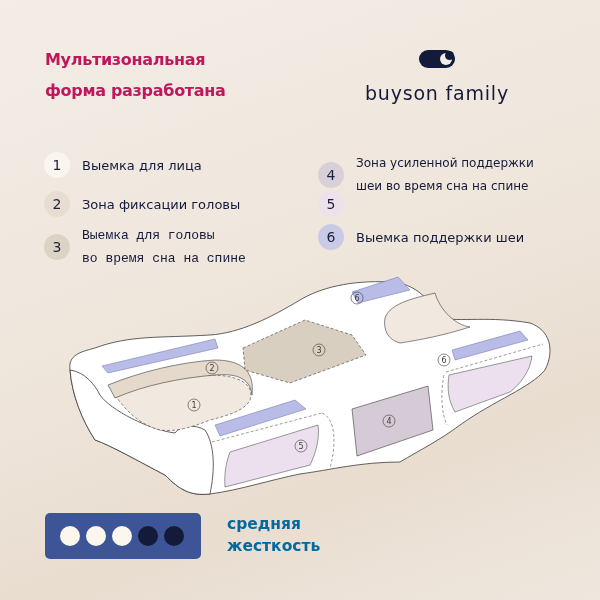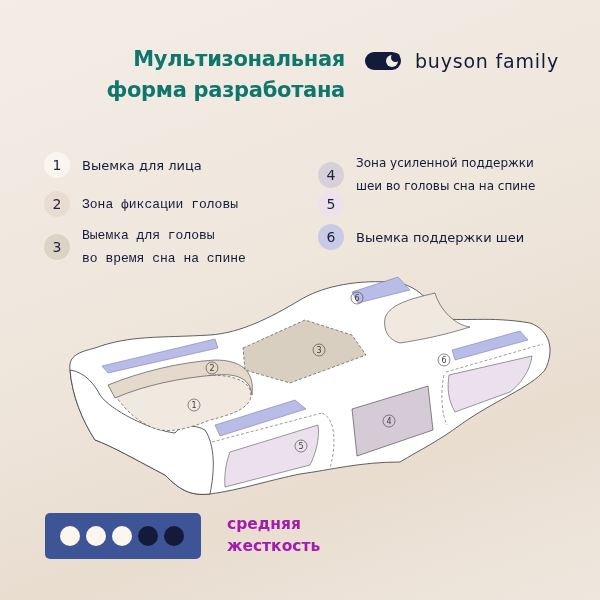--- a/index.html
+++ b/index.html
@@ -1,32 +1,32 @@
 <!DOCTYPE html>
 <html><head>
 <meta charset="utf-8">
 <style>
   html,body{margin:0;padding:0;}
   body{width:600px;height:600px;overflow:hidden;position:relative;
     background:linear-gradient(160deg,#f3ede6 0%,#efe6dc 45%,#e9ddd0 75%,#efe7de 100%);
     font-family:"DejaVu Sans","Liberation Sans",sans-serif;color:#141a3a;}
-  .title{position:absolute;left:45px;top:44px;width:300px;font-size:21px;font-weight:bold;line-height:31px;letter-spacing:-0.3px;color:#0f766e;text-align:right;}
+  .title{position:absolute;left:45px;top:44px;width:300px;font-size:16px;font-weight:bold;line-height:31px;letter-spacing:-0.3px;color:#be185d;}
   .title div{white-space:nowrap;}
-  .brand{position:absolute;left:365px;top:50px;display:flex;align-items:center;gap:14px;}
+  .brand{position:absolute;left:365px;top:50px;display:flex;align-items:center;gap:14px;flex-direction:column;}
   .toggle{width:36px;height:18px;border-radius:9px;background:#141a3a;position:relative;}
   .toggle .knob{position:absolute;right:3px;top:3px;width:12px;height:12px;border-radius:50%;background:#f3ede6;}
   .toggle .knob::after{content:"";position:absolute;right:-2px;top:-2px;width:9px;height:9px;border-radius:50%;background:#141a3a;}
   .brand-text{font-size:19px;letter-spacing:0.8px;color:#141a3a;}
   .leg-item{position:absolute;display:flex;align-items:center;}
   .badge{width:26px;height:26px;border-radius:50%;display:flex;align-items:center;justify-content:center;font-size:14px;color:#1c2142;flex:none;margin-right:12px;}
   .leg-text{white-space:nowrap;}
   .pillow{position:absolute;left:0;top:0;}
   .stiff{position:absolute;left:45px;top:513px;width:156px;height:46px;border-radius:5px;background:#3d5496;display:flex;align-items:center;padding-left:15px;box-sizing:border-box;gap:6px;}
   .dot{width:20px;height:20px;border-radius:50%;}
-  .stiff-label{position:absolute;left:227px;top:513px;font-size:15.5px;font-weight:bold;line-height:22px;color:#a21caf;}
+  .stiff-label{position:absolute;left:227px;top:513px;font-size:15.5px;font-weight:bold;line-height:22px;color:#0369a1;}
 </style>
 </head>
 <body>
 
 <div class="title">
   <div>Мультизональная</div>
   <div>форма разработана</div>
 </div>
 
 <div class="brand">
@@ -37,37 +37,37 @@
 </div>
 
 <div class="leg-item" style="left:44px;top:152px;">
   <div class="badge" style="background:#faf5ee;">1</div>
   <div class="legend-text leg-text" style="font-size:13px;line-height:23px;">
     <div>Выемка для лица</div>
   </div>
 </div>
 <div class="leg-item" style="left:44px;top:191px;">
   <div class="badge" style="background:#e8ddd0;">2</div>
-  <div class="leg-text" style="font-size:13px;line-height:23px;font-family:Liberation Mono, monospace;">
+  <div class="leg-text" style="font-size:13px;line-height:23px;">
     <div>Зона фиксации головы</div>
   </div>
 </div>
 <div class="leg-item" style="left:44px;top:224px;">
   <div class="badge" style="background:#ddd3c5;">3</div>
   <div class="leg-text" style="font-size:13px;line-height:23px;font-family:Liberation Mono, monospace;">
     <div>Выемка для головы</div>
     <div>во время сна на спине</div>
   </div>
 </div>
 
 <div class="leg-item" style="left:318px;top:152px;">
   <div class="badge" style="background:#d8d0d9;">4</div>
   <div class="leg-text" style="font-size:12px;line-height:23px;">
     <div>Зона усиленной поддержки</div>
-    <div>шеи во головы сна на спине</div>
+    <div>шеи во время сна на спине</div>
   </div>
 </div>
 <div class="leg-item" style="left:318px;top:191px;">
   <div class="badge" style="background:#ede2ec;">5</div>
 </div>
 <div class="leg-item" style="left:318px;top:224px;">
   <div class="badge" style="background:#c9cbe6;">6</div>
   <div class="leg-text" style="font-size:13px;line-height:23px;">
     <div>Выемка поддержки шеи</div>
   </div>

